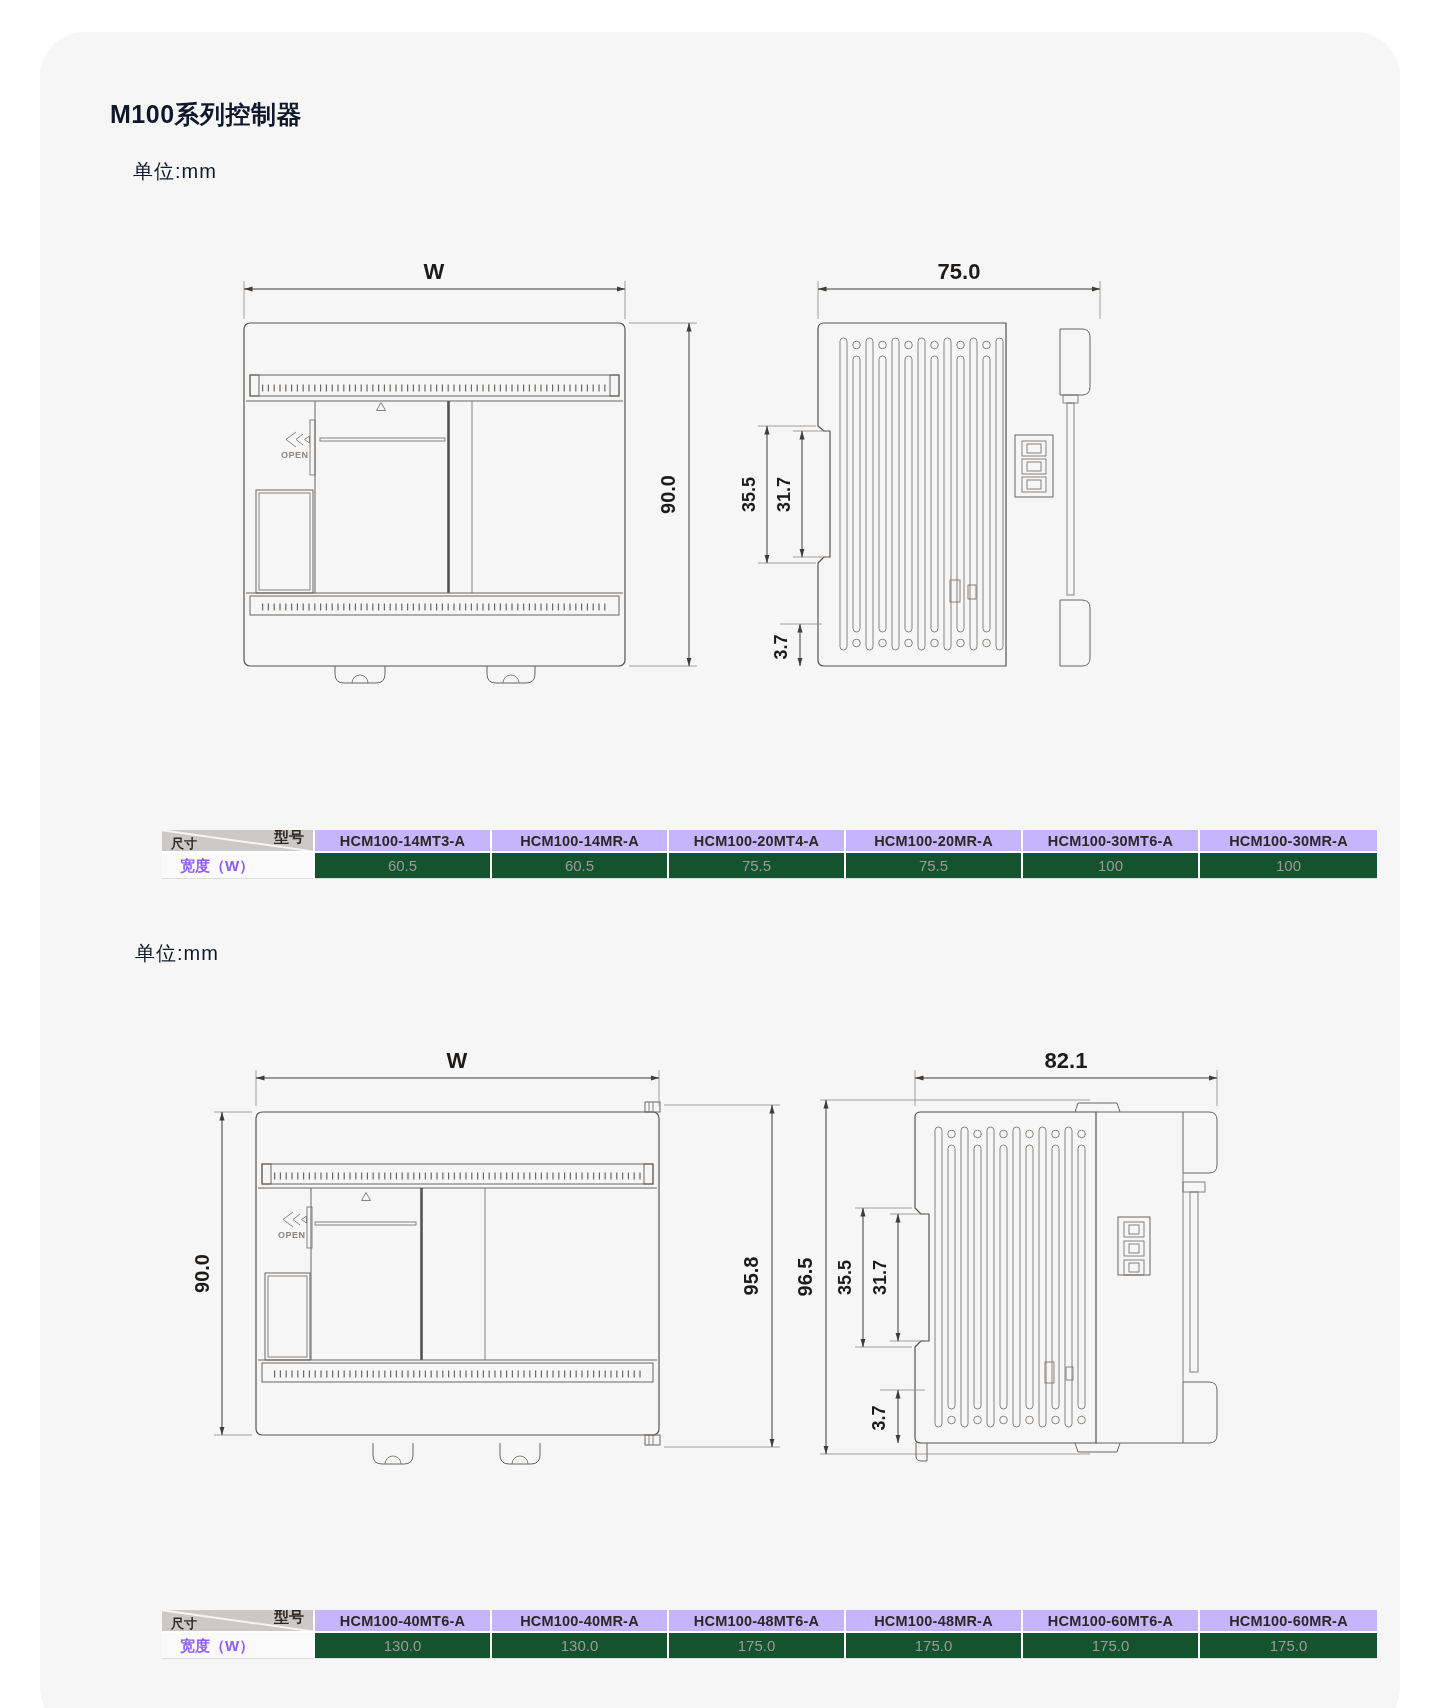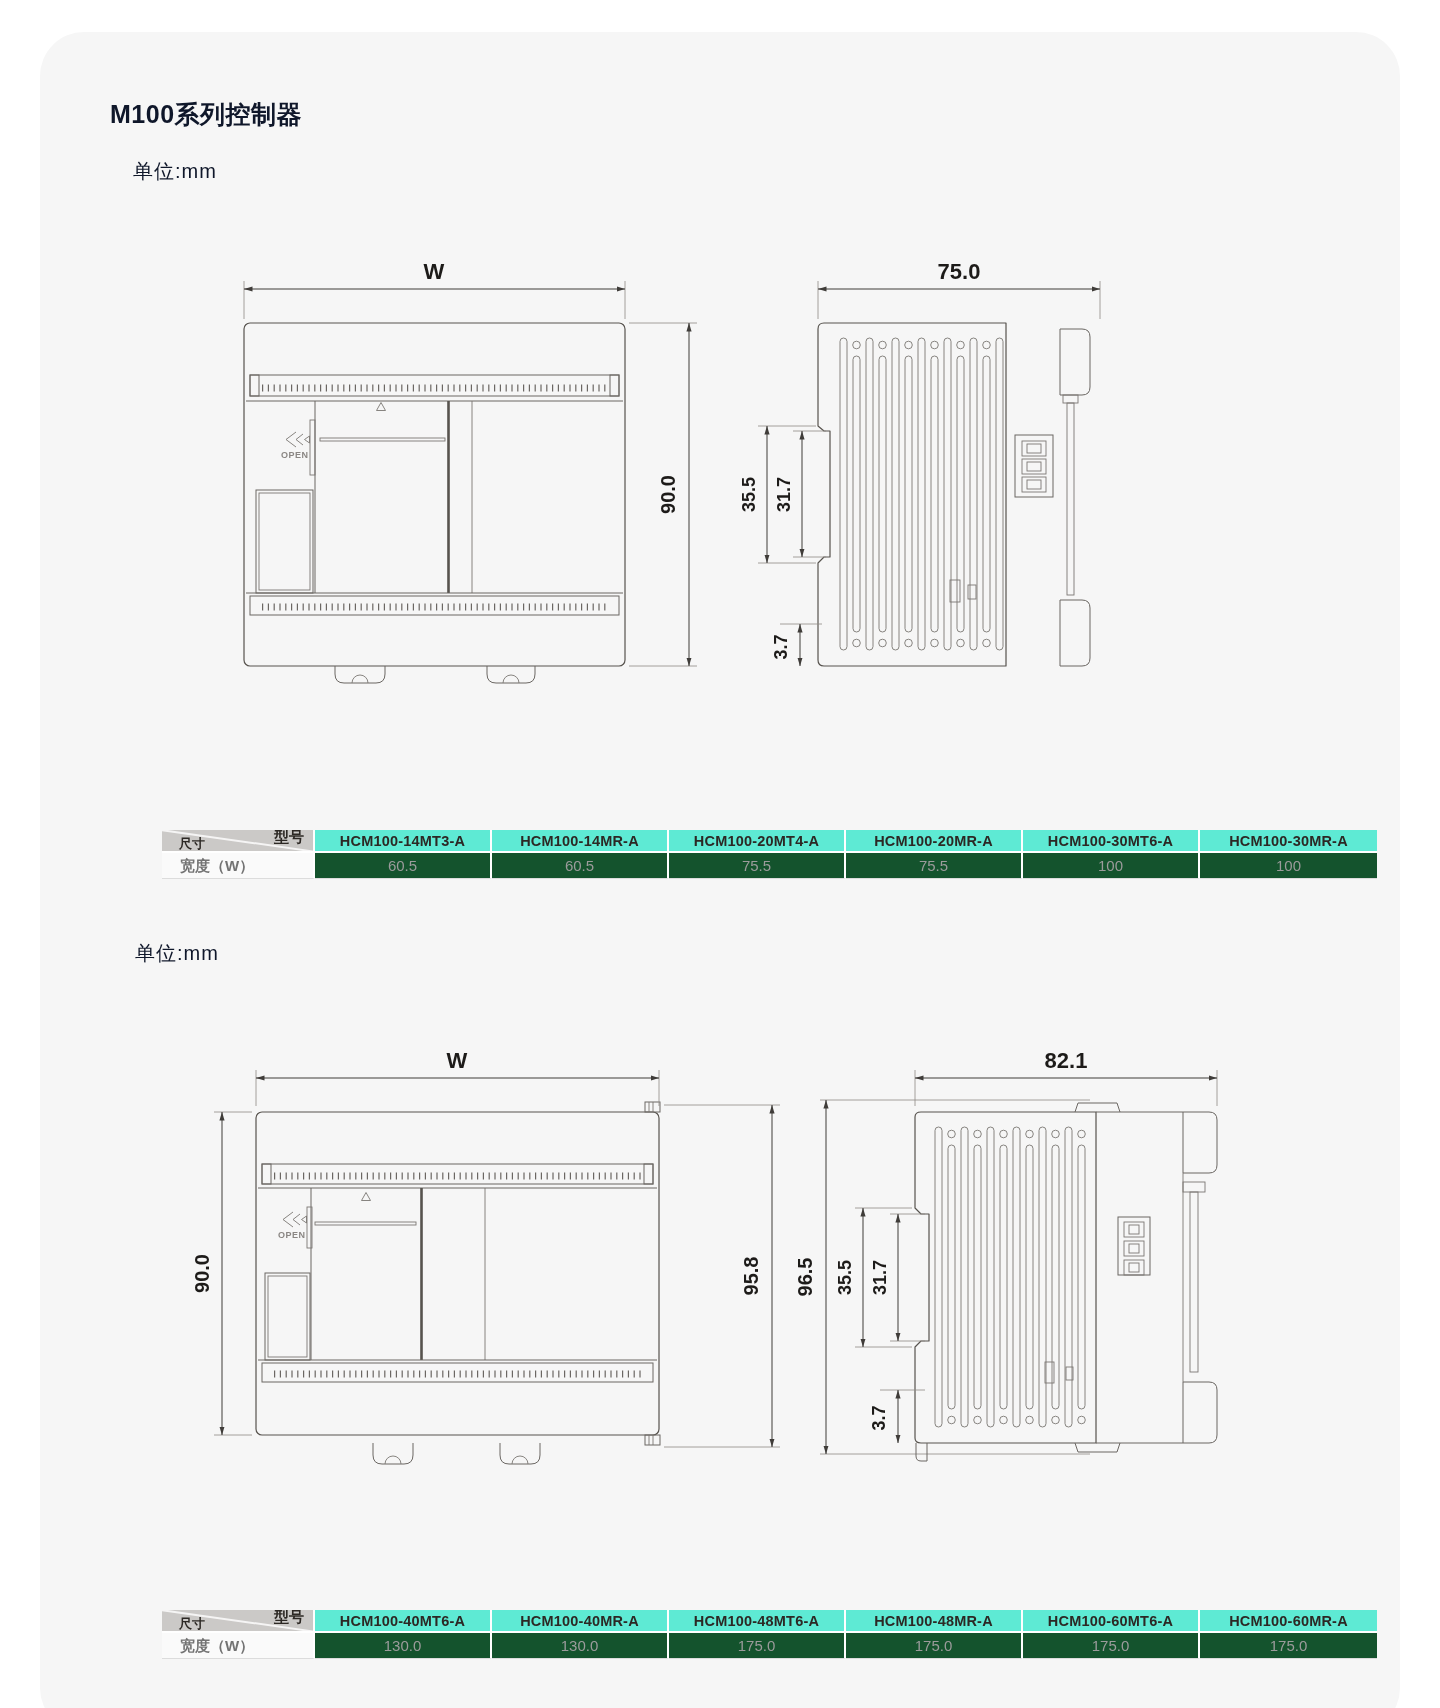--- a/index.html
+++ b/index.html
@@ -37,43 +37,43 @@
   text.small{font:bold 18px "Liberation Sans",sans-serif;fill:#1d1b19;}
   text.open{font:bold 9px "Liberation Sans",sans-serif;fill:#8a8683;letter-spacing:.5px;}
 
   
   .dim-table{position:absolute;left:122px;width:1215px;}
   .t1{top:798px;}
   .t2{top:1578px;}
   .trow{display:flex;}
   .cell{box-sizing:border-box;}
   .th{
-    height:23px;line-height:23px;background:#5eead4;color:#2c2824;
+    height:23px;line-height:23px;background:#c4b5fd;color:#2c2824;
     font-size:14.5px;font-weight:bold;text-align:center;width:177px;
     border-right:2px solid #fff;border-bottom:2px solid #fff;letter-spacing:.2px;
   }
   .th:last-child{border-right:none;}
   .corner{
     width:153px;background:#cbc9c7;position:relative;overflow:hidden;
     border-right:2px solid #fff;border-bottom:2px solid #fff;height:23px;
   }
   .corner::after{
     content:"";position:absolute;left:-4px;top:10px;width:162px;height:1.5px;
     background:rgba(255,255,255,.8);transform:rotate(8deg);
   }
   .corner .ctop{position:absolute;right:9px;top:0px;font-size:15px;font-weight:bold;color:#2c2824;line-height:13px;}
-  .corner .cbot{position:absolute;left:9px;bottom:1px;font-size:13px;font-weight:bold;color:#2c2824;line-height:13px;margin-left:8px;}
+  .corner .cbot{position:absolute;left:9px;bottom:1px;font-size:13px;font-weight:bold;color:#2c2824;line-height:13px;}
   .td{
     height:26px;line-height:26px;background:#14532d;color:#9b9b9b;
     font-size:15px;text-align:center;width:177px;
     border-right:2px solid #fff;border-bottom:1px solid #dcdcdc;
   }
   .td:last-child{border-right:none;}
   .rowhead{
-    width:153px;background:#fafafa;color:#737373;font-weight:bold;
+    width:153px;background:#fafafa;color:#8b5cf6;font-weight:bold;
     text-align:left;padding-left:18px;font-size:15px;
   }
 </style>
 </head>
 <body>
 
 <div class="card">
 
   <div class="page-title">M100系列控制器</div>
   <div class="unit-label unit-1">单位:mm</div>

